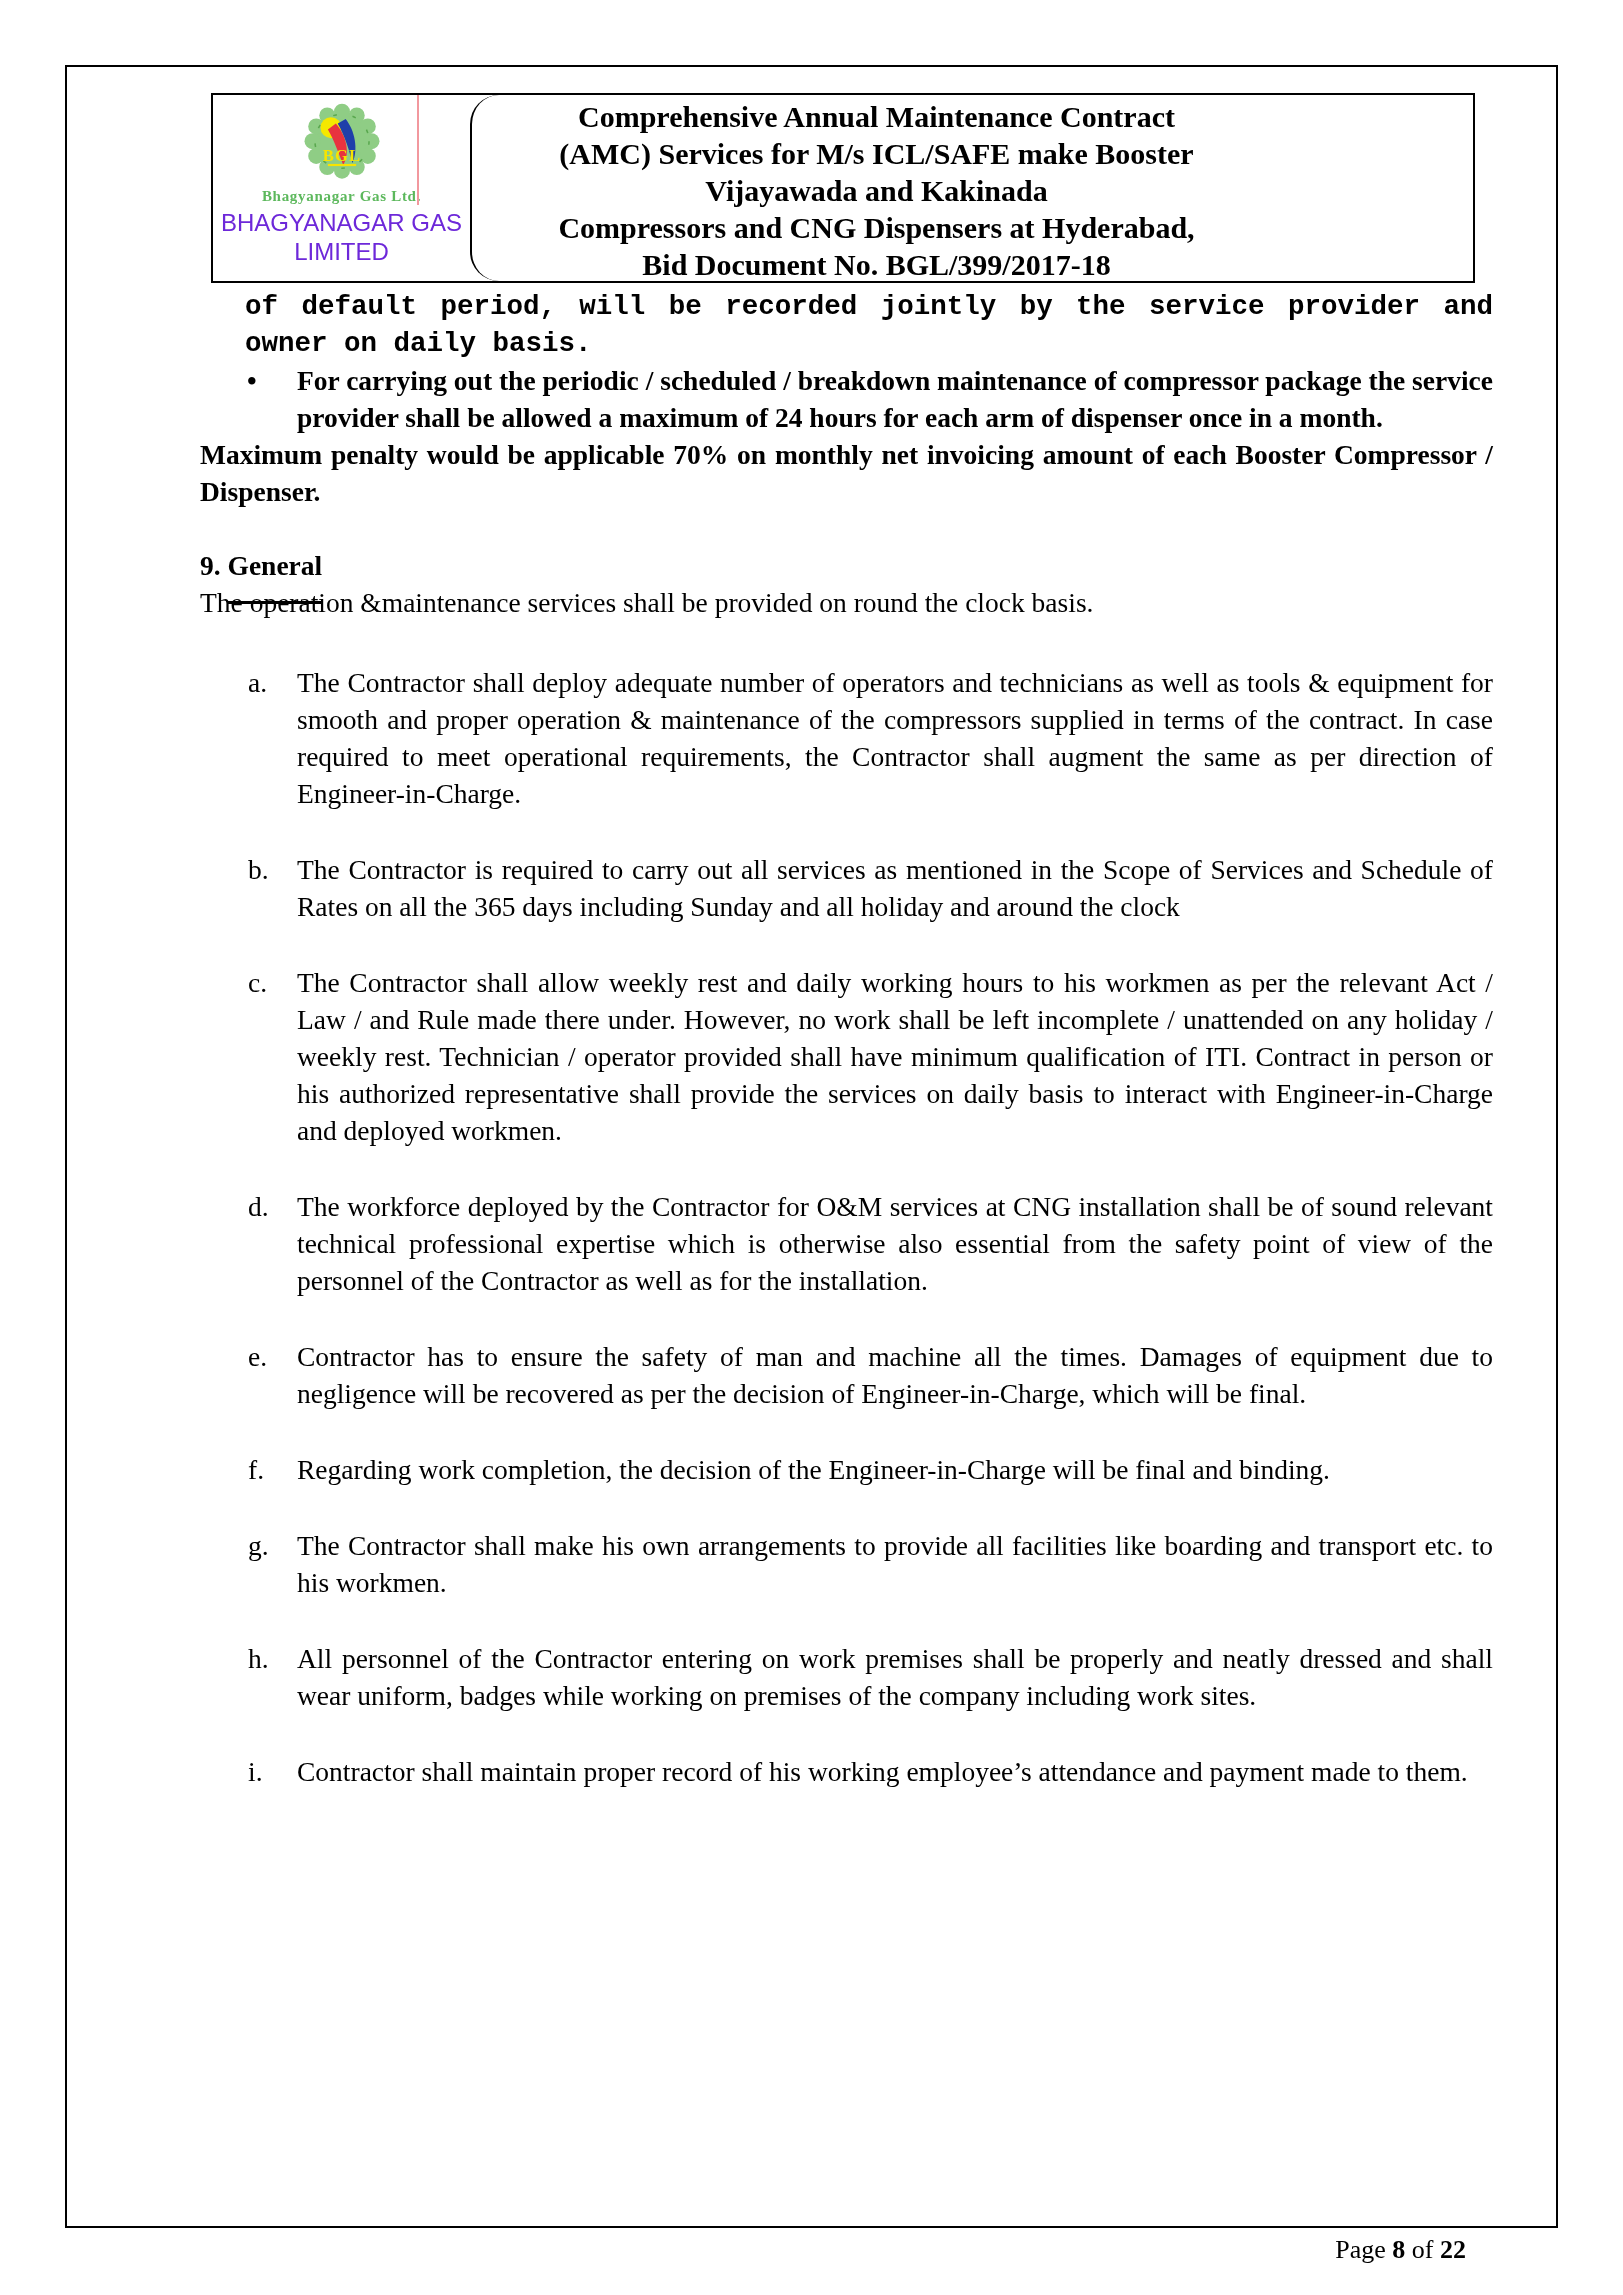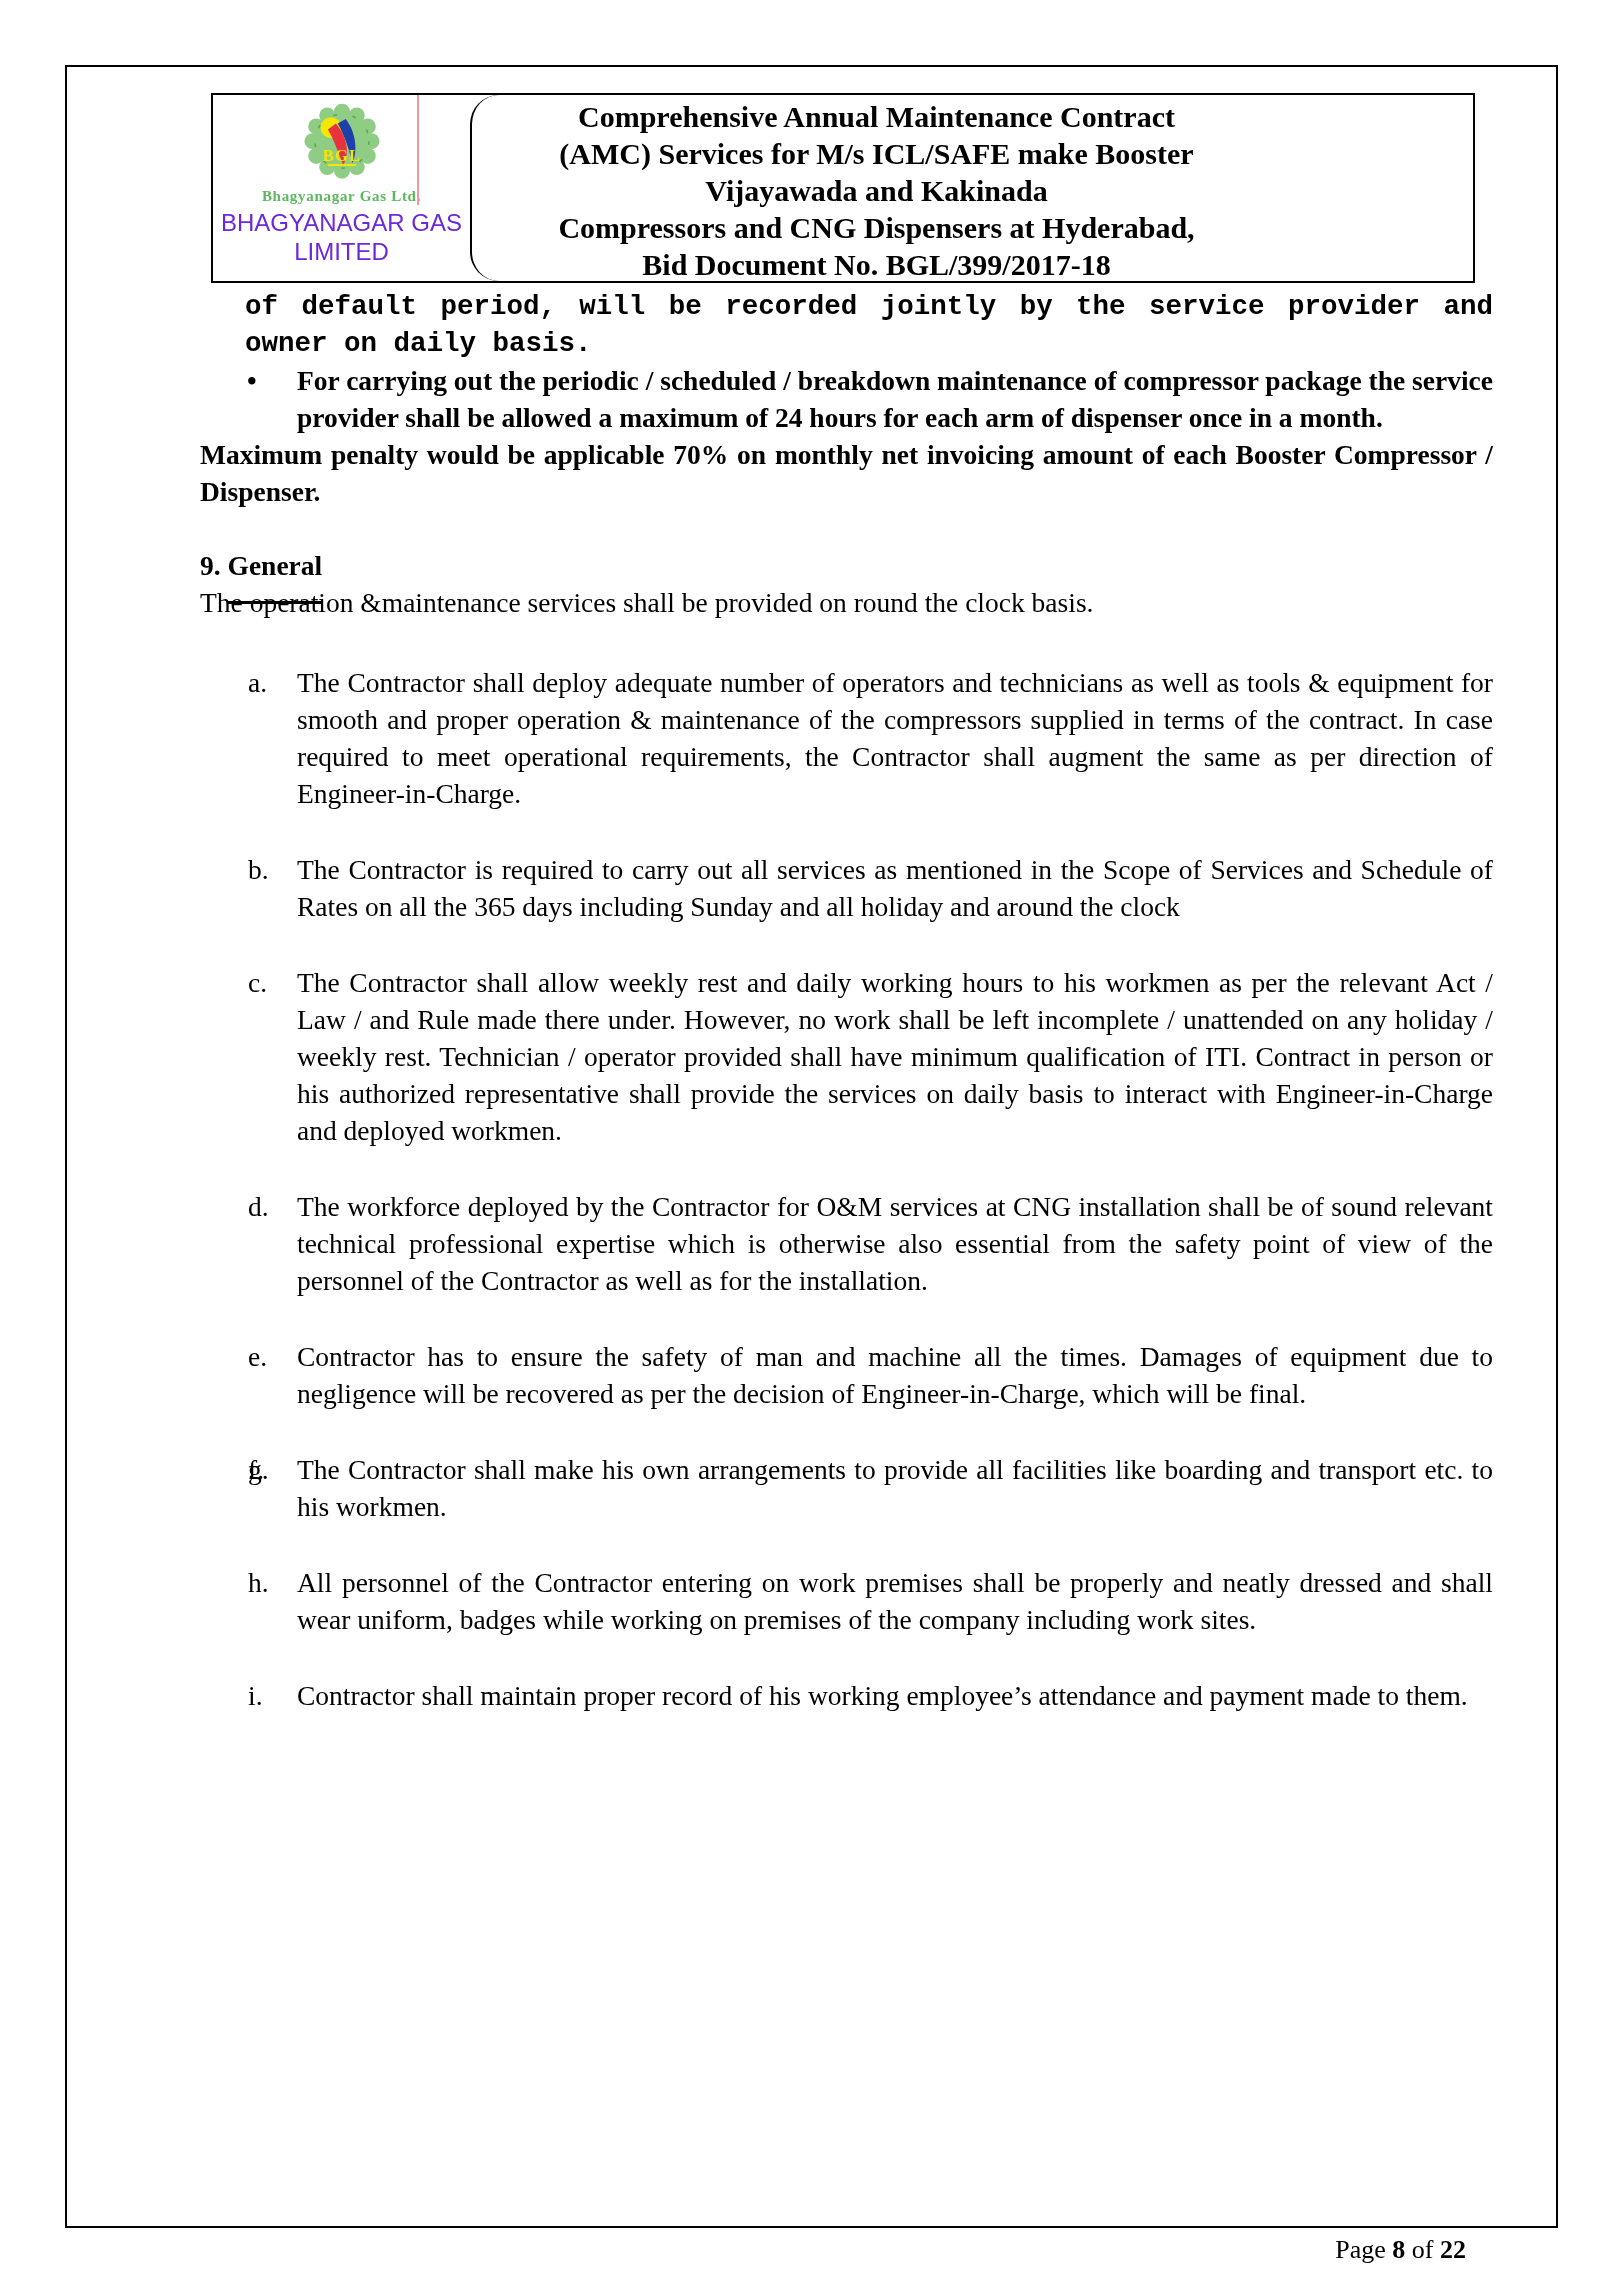--- a/index.html
+++ b/index.html
@@ -165,20 +165,21 @@
       <div class="item">
         <span class="marker">d.</span>
         <span>The workforce deployed by the Contractor for O&amp;M services at CNG installation shall be of sound relevant technical professional expertise which is otherwise also essential from the safety point of view of the personnel of the Contractor as well as for the installation.</span>
       </div>
       <div class="item">
         <span class="marker">e.</span>
         <span>Contractor has to ensure the safety of man and machine all the times. Damages of equipment due to negligence will be recovered as per the decision of Engineer-in-Charge, which will be final.</span>
       </div>
       <div class="item">
         <span class="marker">f.</span>
+        <span>Regarding work completion, the decision of the Engineer-in-Charge will be final and binding.</span>
       </div>
       <div class="item">
         <span class="marker">g.</span>
         <span>The Contractor shall make his own arrangements to provide all facilities like boarding and transport etc. to his workmen.</span>
       </div>
       <div class="item">
         <span class="marker">h.</span>
         <span>All personnel of the Contractor entering on work premises shall be properly and neatly dressed and shall wear uniform, badges while working on premises of the company including work sites.</span>
       </div>
       <div class="item">

